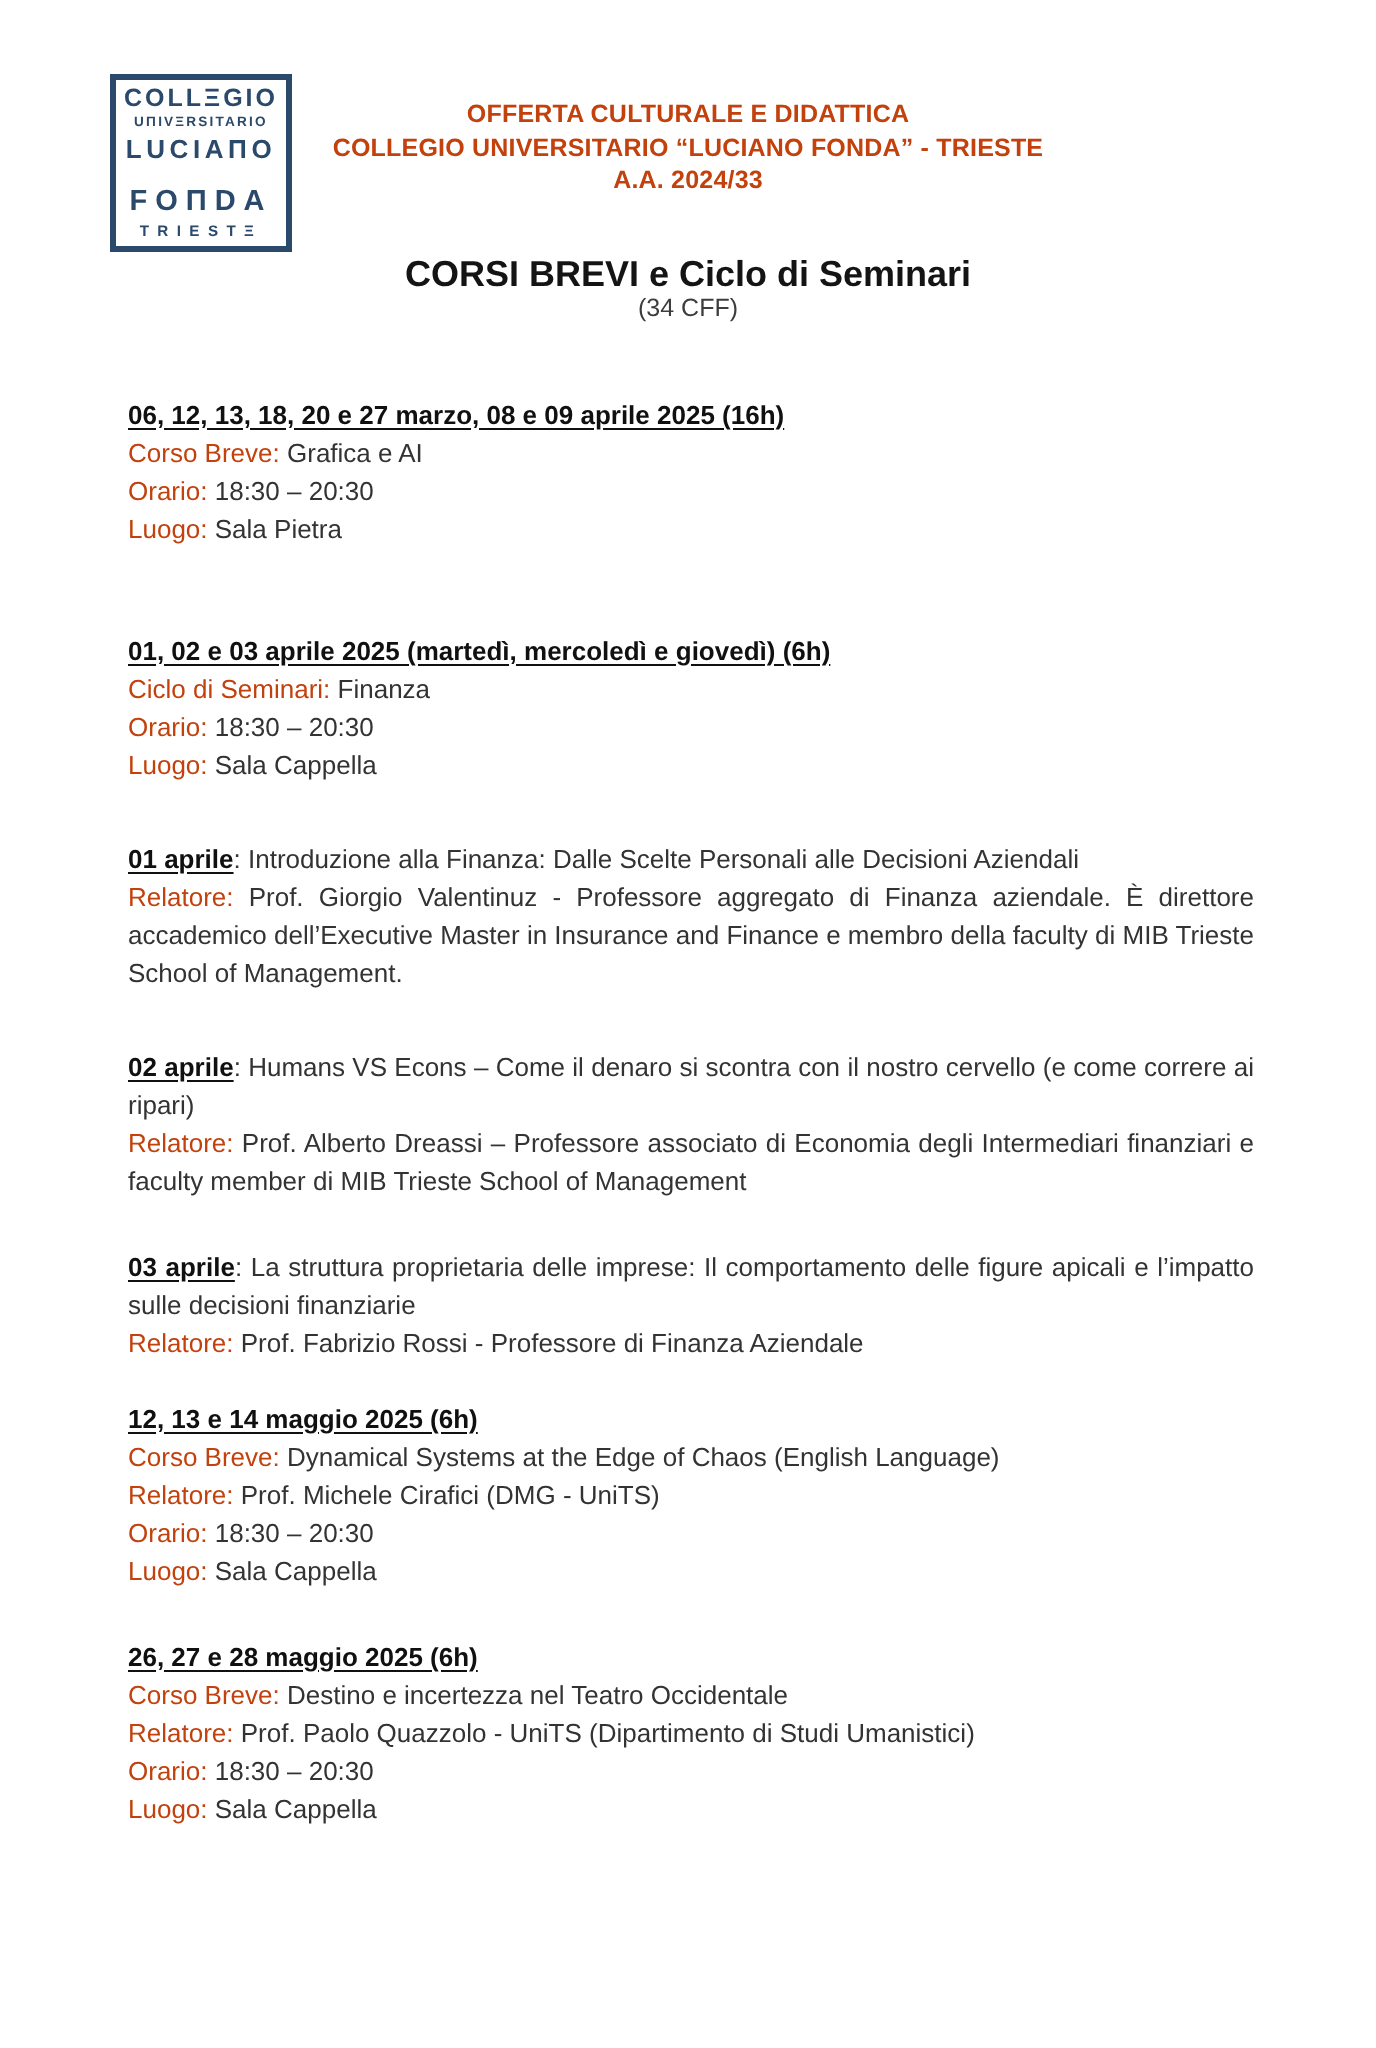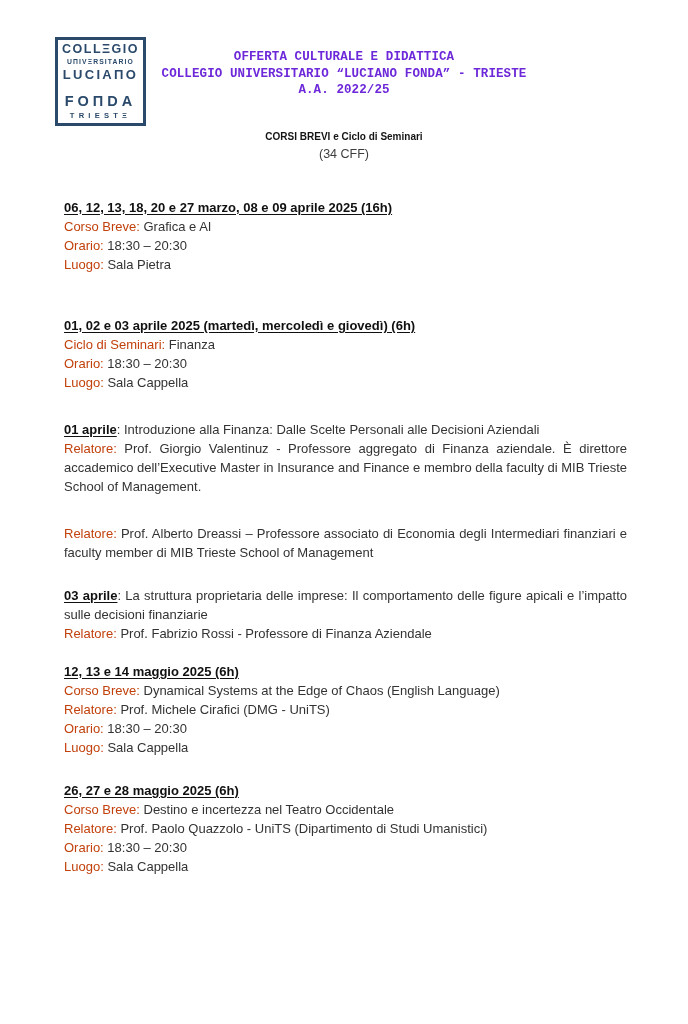--- a/index.html
+++ b/index.html
@@ -34,33 +34,32 @@
   }
   .logo .l1 { font-size: 12.5px; font-weight: 800; letter-spacing: 1.5px; }
   .logo .l2 { font-size: 6.8px;  font-weight: 700; letter-spacing: 1.1px; margin-top: 1px; }
   .logo .l3 { font-size: 13px;   font-weight: 800; letter-spacing: 2.3px; margin-top: 1px; }
   .logo .l4 { font-size: 14.5px; font-weight: 800; letter-spacing: 4px;   margin-top: 11px; }
   .logo .l5 { font-size: 7.6px;  font-weight: 700; letter-spacing: 4.2px; margin-top: 2px; }
   
   .header {
     padding-top: 49px;
     text-align: center;
-    color: #6d28d9;
-    font-family: Liberation Mono, monospace;
+    color: #c2410c;
   }
   .header .hline {
     font-weight: 700;
     font-size: 12.5px;
     line-height: 16.5px;
     letter-spacing: 0.1px;
   }
   .subtitle-block { margin-top: 29px; text-align: center; }
   .subtitle {
     font-weight: 700;
-    font-size: 10px;
+    font-size: 18px;
     line-height: 18px;
     color: #141414;
   }
   .credits {
     font-size: 12.5px;
     line-height: 17px;
     color: #3d3d3d;
   }
   
   .content {
@@ -100,21 +99,21 @@
     <div class="l1">COLLΞGIO</div>
     <div class="l2">UΠIVΞRSITARIO</div>
     <div class="l3">LUCIAΠO</div>
     <div class="l4">FOΠDA</div>
     <div class="l5">TRIESTΞ</div>
   </div>
 
   <div class="header">
     <div class="hline">OFFERTA CULTURALE E DIDATTICA</div>
     <div class="hline">COLLEGIO UNIVERSITARIO “LUCIANO FONDA” - TRIESTE</div>
-    <div class="hline">A.A. 2022/25</div>
+    <div class="hline">A.A. 2024/33</div>
   </div>
 
   <div class="subtitle-block">
     <div class="subtitle">CORSI BREVI e Ciclo di Seminari</div>
     <div class="credits">(34 CFF)</div>
   </div>
 
   <div class="content">
 
     <div class="event">
@@ -130,20 +129,21 @@
       <div class="field-row"><span class="field-label">Orario:</span> <span class="field-value">18:30 – 20:30</span></div>
       <div class="field-row"><span class="field-label">Luogo:</span> <span class="field-value">Sala Cappella</span></div>
     </div>
 
     <div class="seminar mt-lg">
       <p class="seminar-para"><span class="seminar-day">01 aprile</span><span>: Introduzione alla Finanza: Dalle Scelte Personali alle Decisioni Aziendali</span></p>
       <p class="relatore-para"><span class="field-label">Relatore:</span> <span>Prof. Giorgio Valentinuz - Professore aggregato di Finanza aziendale. È direttore accademico dell’Executive Master in Insurance and Finance e membro della faculty di MIB Trieste School of Management.</span></p>
     </div>
 
     <div class="seminar mt-lg">
+      <p class="seminar-para"><span class="seminar-day">02 aprile</span><span>: Humans VS Econs – Come il denaro si scontra con il nostro cervello (e come correre ai ripari)</span></p>
       <p class="relatore-para"><span class="field-label">Relatore:</span> <span>Prof. Alberto Dreassi – Professore associato di Economia degli Intermediari finanziari e faculty member di MIB Trieste School of Management</span></p>
     </div>
 
     <div class="seminar mt-md">
       <p class="seminar-para"><span class="seminar-day">03 aprile</span><span>: La struttura proprietaria delle imprese: Il comportamento delle figure apicali e l’impatto sulle decisioni finanziarie</span></p>
       <p class="relatore-para"><span class="field-label">Relatore:</span> <span>Prof. Fabrizio Rossi - Professore di Finanza Aziendale</span></p>
     </div>
 
     <div class="event mt-sm">
       <div class="event-date">12, 13 e 14 maggio 2025 (6h)</div>

